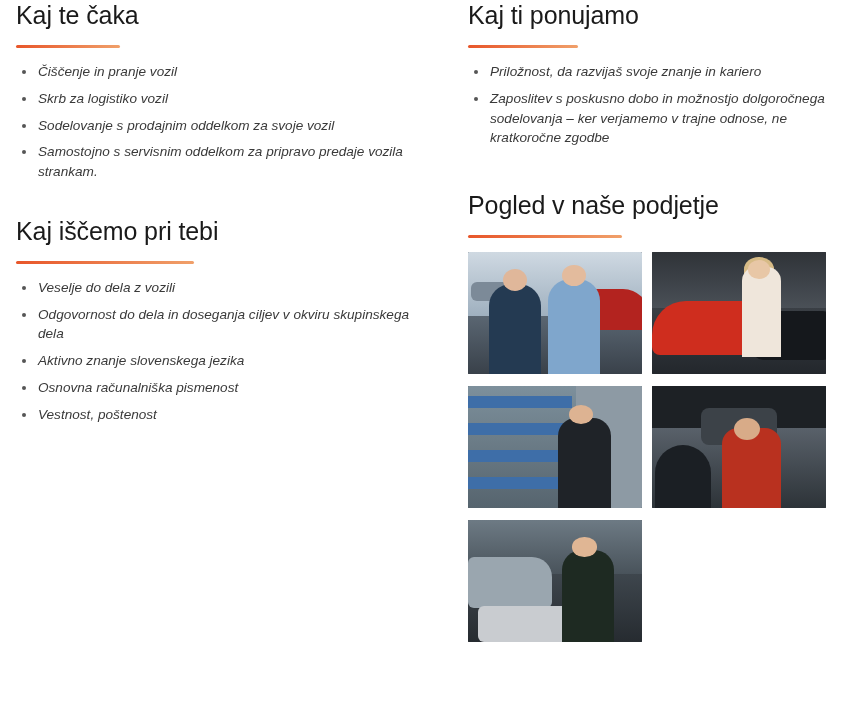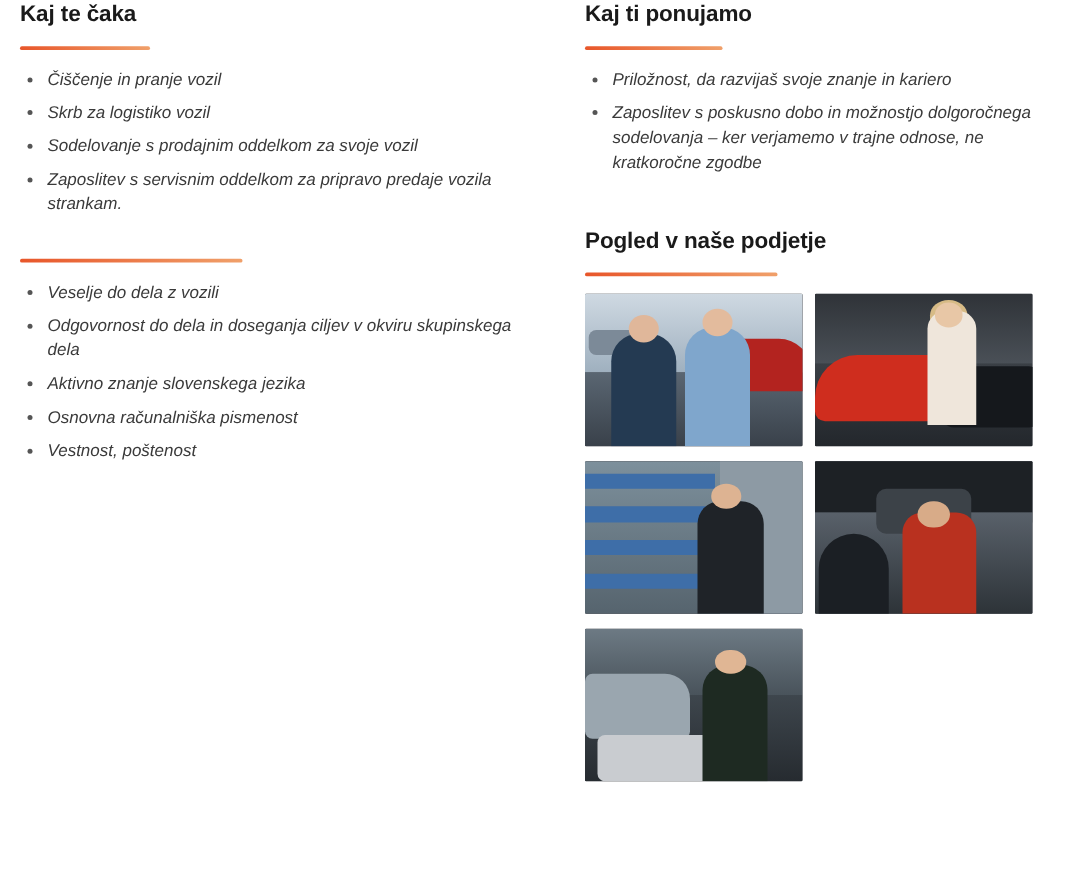--- a/index.html
+++ b/index.html
@@ -29,23 +29,23 @@
     width: 400px;
   }
   .col-right {
     left: 468px;
     width: 374px;
   }
   .section {
     margin-bottom: 26px;
   }
   h2.section-title {
-    font-size: 18px;
+    font-size: 25px;
     line-height: 1.25;
-    font-weight: bold;
+    font-weight: normal;
     color: #1a1a1a;
     margin: 0 0 0 0;
     letter-spacing: -0.1px;
   }
   .rule {
     width: 104px;
     height: 3px;
     background: linear-gradient(to right, #e8562a, #f0a06a);
     margin: 14px 0 14px 0;
     border-radius: 2px;
@@ -149,25 +149,26 @@
 
   <div class="col col-left">
 
     <section class="section">
       <h2 class="section-title">Kaj te čaka</h2>
       <div class="rule"></div>
       <ul class="bullets">
         <li>Čiščenje in pranje vozil</li>
         <li>Skrb za logistiko vozil</li>
         <li>Sodelovanje s prodajnim oddelkom za svoje vozil</li>
-        <li>Zaposlitev s servisnim oddelkom za pripravo predaje vozila strankam.</li>
+        <li>Samostojno s servisnim oddelkom za pripravo predaje vozila strankam.</li>
       </ul>
     </section>
 
     <section class="section" style="margin-top:34px;">
+      <h2 class="section-title">Kaj iščemo pri tebi</h2>
       <div class="rule" style="width:178px;"></div>
       <ul class="bullets">
         <li>Veselje do dela z vozili</li>
         <li>Odgovornost do dela in doseganja ciljev v okviru skupinskega dela</li>
         <li>Aktivno znanje slovenskega jezika</li>
         <li>Osnovna računalniška pismenost</li>
         <li>Vestnost, poštenost</li>
       </ul>
     </section>
 

